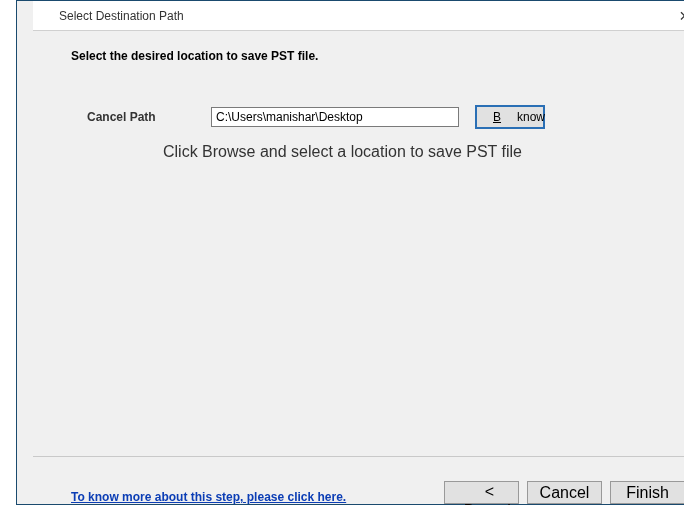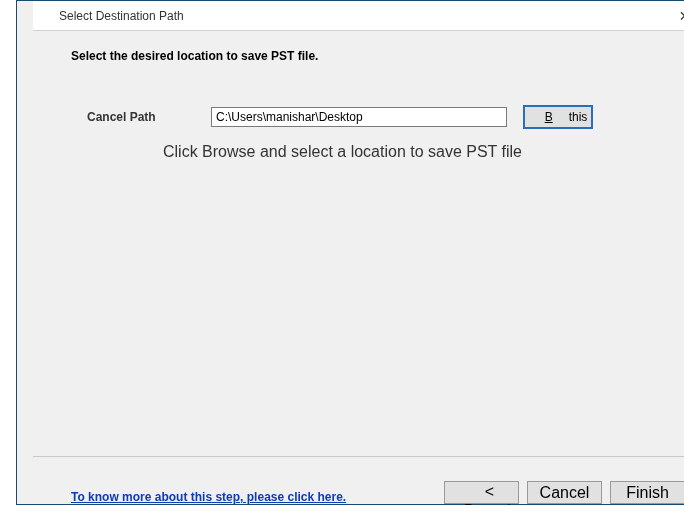--- a/index.html
+++ b/index.html
@@ -55,21 +55,21 @@
     display: flex;
     align-items: center;
   }
   .path-label {
     width: 108px;
     font-size: 12px;
     font-weight: bold;
     color: #333;
   }
   .path-input {
-    width: 296px;
+    width: 248px;
     height: 20px;
     border: 1px solid #7a7a7a;
     background: #fff;
     font-family: inherit;
     font-size: 12px;
     padding: 0 4px;
     color: #000;
   }
   .browse-btn {
     margin-left: 16px;
@@ -130,21 +130,21 @@
       <span>✕</span>
     </div>
   </div>
 
   <div class="content">
     <div class="instruction">Select the desired location to save PST file.</div>
 
     <div class="path-row">
       <div class="path-label">Cancel Path</div>
       <input type="text" class="path-input" value="C:\Users\manishar\Desktop" style="">
-      <button class="browse-btn"><span class="mn">B</span><span>this</span></button>
+      <button class="browse-btn"><span class="mn">B</span><span>know</span></button>
     </div>
 
     <div class="hint">Click Browse and select a location to save PST file</div>
   </div>
 
   <div class="footer">
     <span class="help-link">To know more about this step, please click here.</span>
     <div class="footer-spacer"></div>
     <button class="footer-btn"><span>&lt; </span><span class="mn">B</span><span>ack</span></button>
     <button class="footer-btn">Cancel</button>

